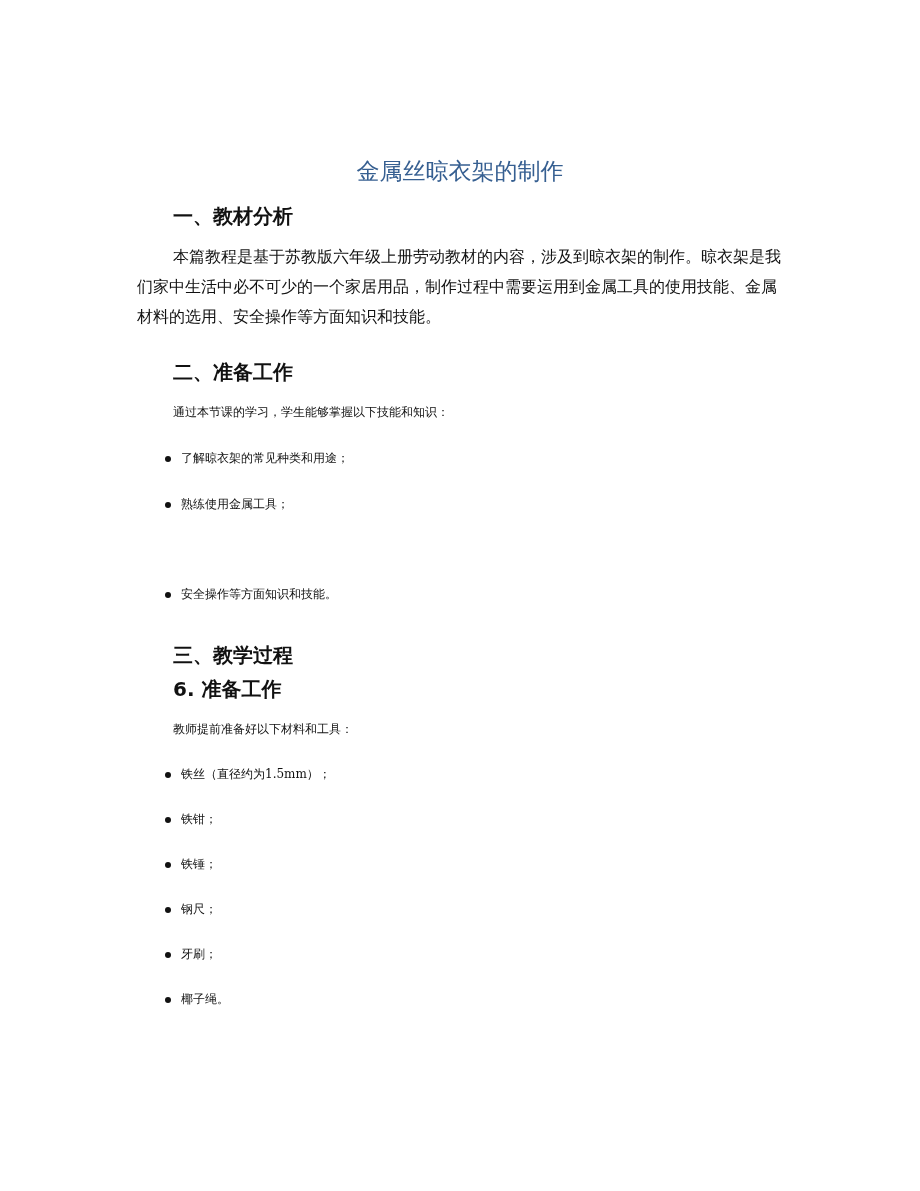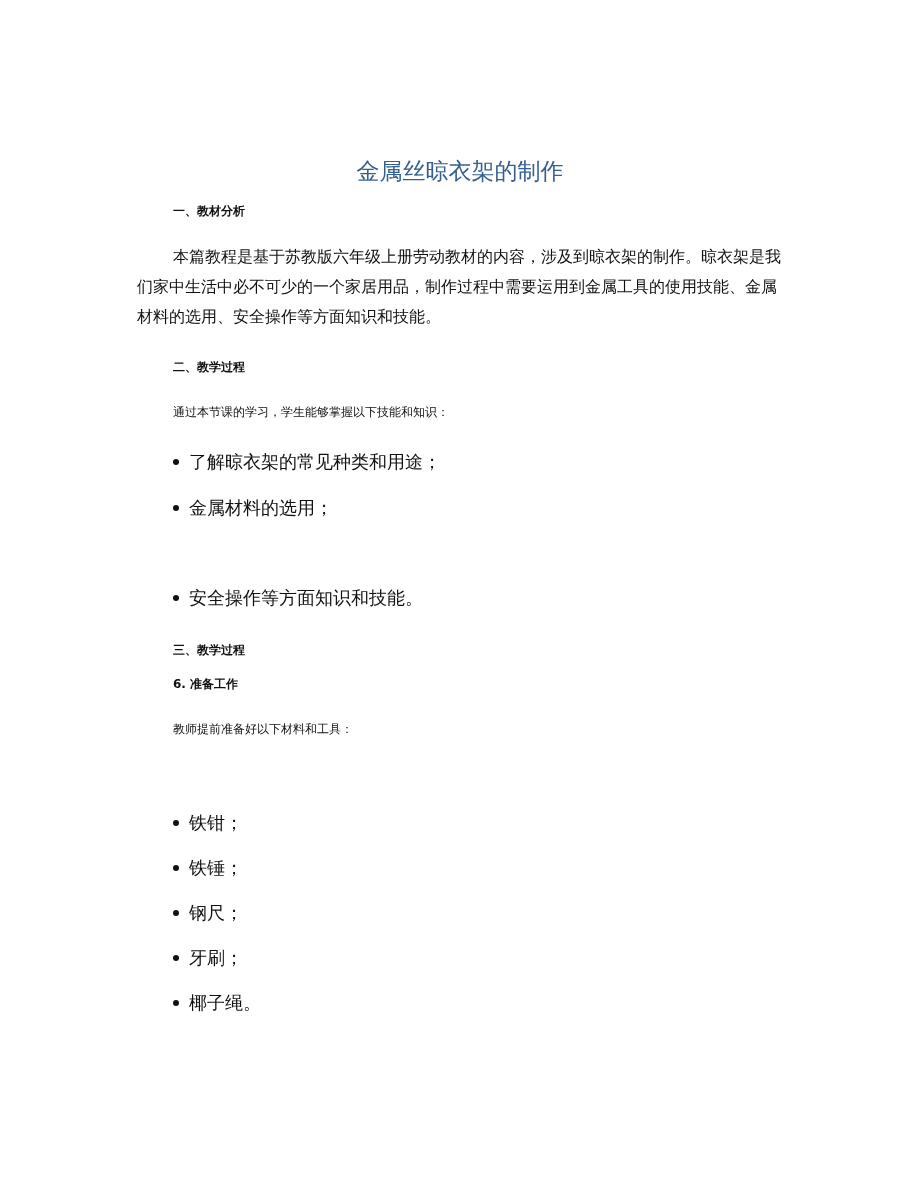--- a/index.html
+++ b/index.html
@@ -1,57 +1,61 @@
 <!DOCTYPE html>
 <html><head>
 <meta charset="utf-8">
 <style>
   html, body { margin: 0; padding: 0; background: #ffffff; }
   body { width: 920px; height: 1191px; position: relative; overflow: hidden;
          font-family: "DejaVu Serif", "Liberation Serif", serif; color: #111; }
   .page { position: absolute; left: 0; top: 0; width: 920px; height: 1191px; margin-top: 13px; }
   .title { position: absolute; left: 0; width: 920px; top: 143px; text-align: center;
            font-size: 23px; color: #365f91; font-family: "DejaVu Sans", sans-serif; letter-spacing: 0px; }
-  .h { position: absolute; left: 173px; font-size: 12px; font-weight: bold;
+  .h { position: absolute; left: 173px; font-size: 20px; font-weight: bold;
        font-family: "DejaVu Sans", sans-serif; }
   .p { position: absolute; left: 137px; width: 650px; font-size: 16px; line-height: 30px; }
   .para-indent { text-indent: 36px; }
   .line { position: absolute; left: 173px; font-size: 12px; }
-  .bullet { position: absolute; left: 173px; font-size: 18px; display: flex; align-items: center; }
+  .bullet { position: absolute; left: 165px; font-size: 12px; display: flex; align-items: center; }
   .dot { display: inline-block; width: 6px; height: 6px; border-radius: 50%; background: #111; margin-right: 10px; }
 </style>
 </head>
 <body>
 
 <div class="page">
   <div class="title">金属丝晾衣架的制作</div>
 
   <div class="h" style="top:190px">一、教材分析</div>
   <div class="p para-indent" style="top:229px">本篇教程是基于苏教版六年级上册劳动教材的内容，涉及到晾衣架的制作。晾衣架是我们家中生活中必不可少的一个家居用品，制作过程中需要运用到金属工具的使用技能、金属材料的选用、安全操作等方面知识和技能。</div>
 
-  <div class="h" style="top:346px">二、教学过程</div>
+  <div class="h" style="top:346px">二、准备工作</div>
   <div class="line" style="top:391px">通过本节课的学习，学生能够掌握以下技能和知识：</div>
 
   <div class="bullet" style="top:437px">
       <span class="dot"></span>
       <span>了解晾衣架的常见种类和用途；</span>
     </div>
   <div class="bullet" style="top:483px">
       <span class="dot"></span>
-      <span>金属材料的选用；</span>
+      <span>熟练使用金属工具；</span>
     </div>
   <div class="bullet" style="top:573px">
       <span class="dot"></span>
       <span>安全操作等方面知识和技能。</span>
     </div>
 
   <div class="h" style="top:629px">三、教学过程</div>
   <div class="h" style="top:663px">6. 准备工作</div>
   <div class="line" style="top:708px">教师提前准备好以下材料和工具：</div>
 
+  <div class="bullet" style="top:753px">
+      <span class="dot"></span>
+      <span>铁丝（直径约为1.5mm）；</span>
+    </div>
   <div class="bullet" style="top:798px">
       <span class="dot"></span>
       <span>铁钳；</span>
     </div>
   <div class="bullet" style="top:843px">
       <span class="dot"></span>
       <span>铁锤；</span>
     </div>
   <div class="bullet" style="top:888px">
       <span class="dot"></span>

